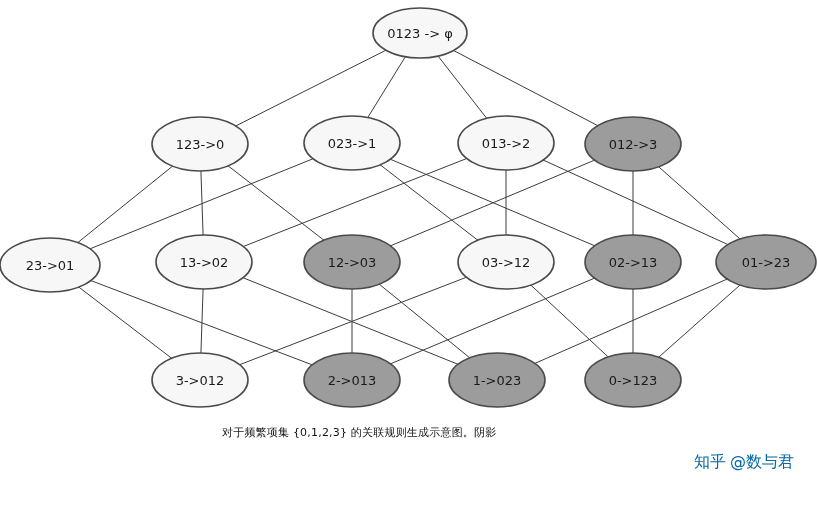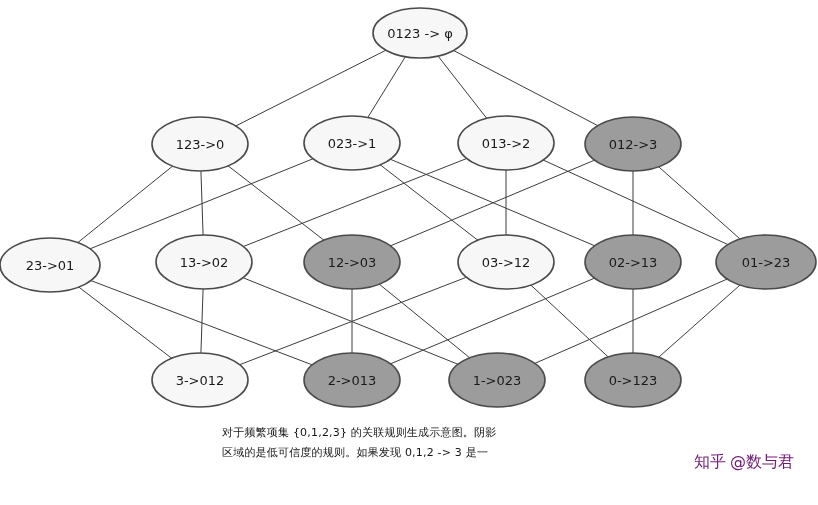--- a/index.html
+++ b/index.html
@@ -34,21 +34,21 @@
     font-size: 11px;
     line-height: 20px;
     color: #141414;
     letter-spacing: 0.2px;
   }
   .watermark {
     position: absolute;
     right: 24px;
     top: 452px;
     font-size: 16px;
-    color: #701a75;
+    color: #0369a1;
     white-space: nowrap;
   }
   .watermark .brand {
     margin-right: 4px;
   }
 </style>
 </head>
 <body>
 
 <div class="stage">
@@ -139,20 +139,19 @@
         <text x="497" y="384.5" text-anchor="middle">1-&gt;023</text>
       </g>
       <g>
         <ellipse cx="633" cy="380" rx="48" ry="27" fill="#9c9c9c" stroke="#4a4a4a" stroke-width="1.6"></ellipse>
         <text x="633" y="384.5" text-anchor="middle">0-&gt;123</text>
       </g>
     </svg>
 
   <div class="caption">
     <div>对于频繁项集 {0,1,2,3} 的关联规则生成示意图。阴影</div>
-    <div>区域的是低可信度的规则。如果发现 0,1,2 -&gt; 3 是一</div>
   </div>
 
   <div class="watermark">
     <span class="brand">知乎</span><span>@数与君</span>
   </div>
 
 </div>
 
 </body></html>

